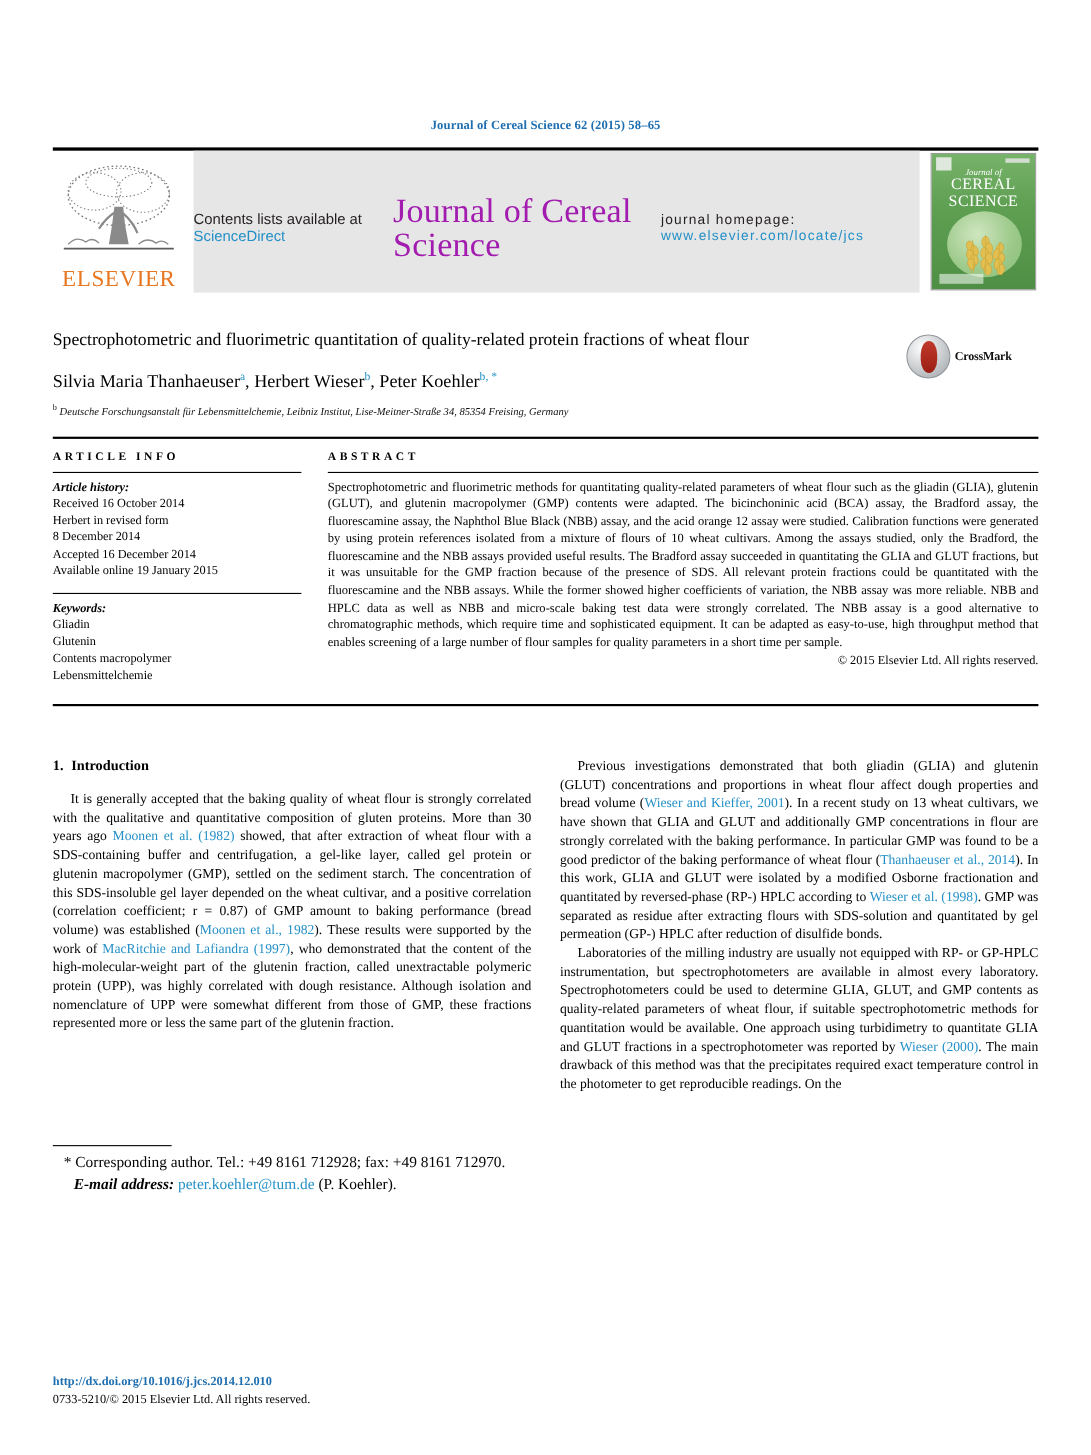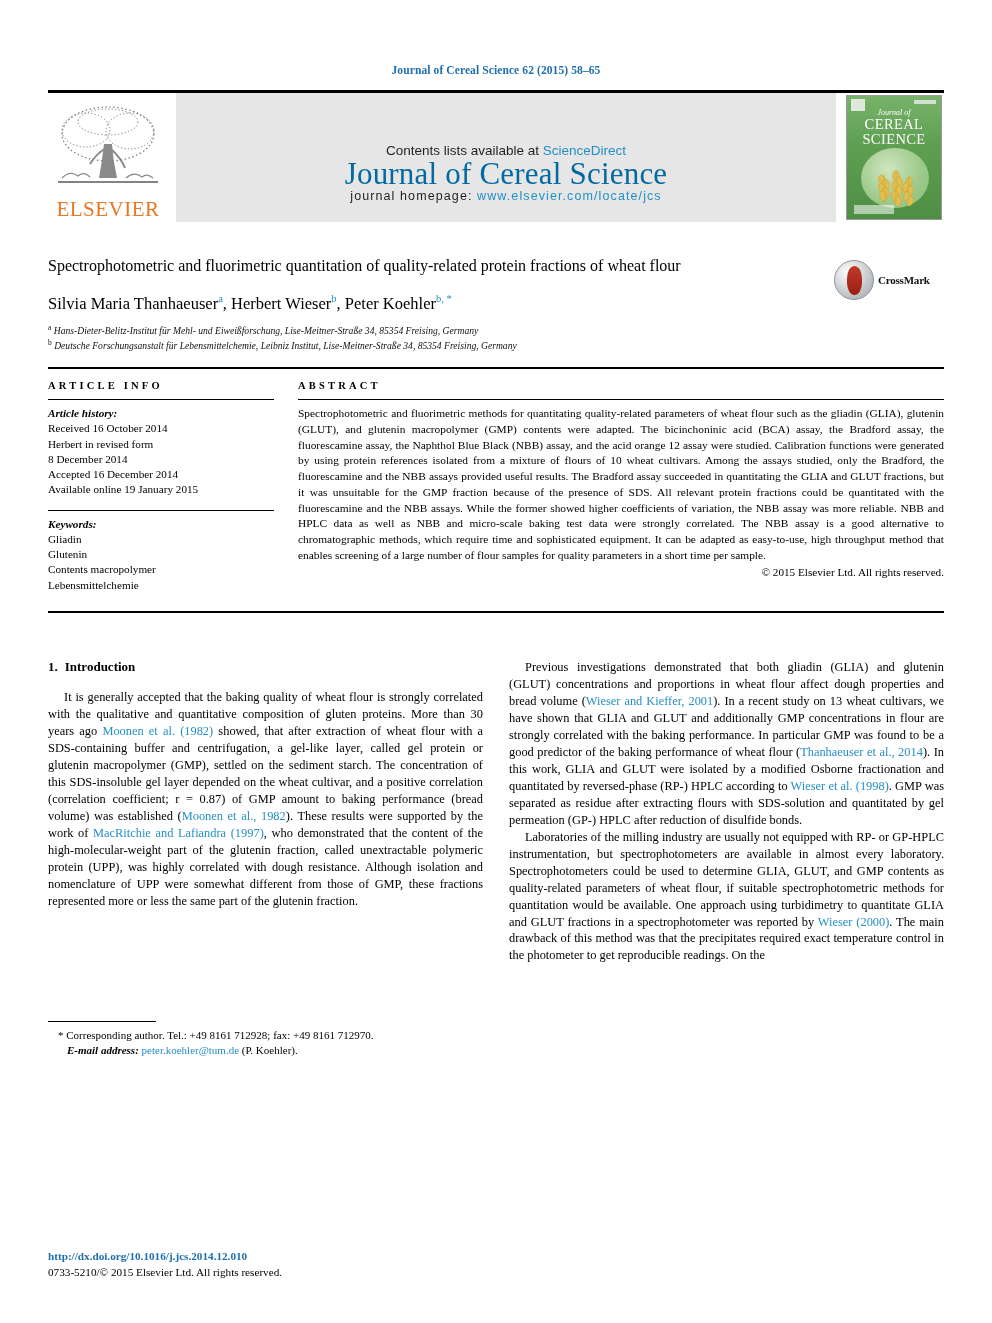--- a/index.html
+++ b/index.html
@@ -22,21 +22,21 @@
     box-sizing: border-box;
     padding: 0 48px;
   }
 
   
   .running-head {
     text-align: center;
     font-size: 11.5px;
     color: #1f6fb0;
     font-weight: bold;
-    padding-top: 64px;
+    padding-top: 108px;
     letter-spacing: 0.1px;
   }
 
   
   .masthead {
     margin-top: 14px;
     border-top: 3px solid #000;
     display: flex;
     align-items: stretch;
     height: 129px;
@@ -64,37 +64,37 @@
     font-weight: normal;
     line-height: 1;
     margin-top: 1px;
   }
   .masthead-center {
     flex: 1 1 auto;
     background: #e6e6e6;
     margin-left: 8px;
     margin-right: 8px;
     display: flex;
-    flex-direction: column;
-    justify-content: flex-end;
+    flex-direction: row;
+    justify-content: space-between;
     align-items: center;
-    padding: 14px 0 19px 0;
+    padding: 14px 0 4px 0;
   }
   .contents-line {
     font-family: "Liberation Sans", sans-serif;
     font-size: 13.5px;
     color: #231f20;
   }
   .contents-line .sd {
     color: #2490c6;
   }
   .journal-name {
     font-family: "Liberation Serif", serif;
     font-size: 31px;
-    color: #0369a1;
+    color: #a21caf;
     letter-spacing: 0.2px;
     line-height: 1;
   }
   .homepage-line {
     font-family: "Liberation Sans", sans-serif;
     font-size: 12.5px;
     color: #231f20;
     letter-spacing: 1.1px;
   }
   .homepage-line .url {
@@ -180,21 +180,21 @@
   .affiliations {
     margin-top: 9px;
     font-size: 9.6px;
     font-style: italic;
     line-height: 1.45;
     color: #111;
   }
   .affiliations sup { font-style: normal; font-size: 7.5px; vertical-align: super;}
   .crossmark {
     position: absolute;
-    right: 0;
+    right: 10px;
     top: 2px;
     width: 110px;
     height: 44px;
     display: flex;
     align-items: center;
   }
   .cm-badge {
     width: 40px; height: 40px;
     border-radius: 50%;
     background: radial-gradient(circle at 35% 30%, #fefefe 0%, #d5d7d9 42%, #9ea3a8 100%);
@@ -294,21 +294,21 @@
     left: 0;
     bottom: 0;
     width: 100%;
   }
   .fn-rule {
     border-top: 1px solid #000;
     width: 108px;
     margin-bottom: 6px;
   }
   .footnote {
-    font-size: 11px;
+    font-size: 14px;
     line-height: 1.42;
     text-indent: -9px;
     padding-left: 19px;
   }
   .footnote .star { }
   .footnote .em { font-style: italic; font-weight: bold;}
   .doi-block {
     position: absolute;
     left: 48px;
     bottom: 42px;
@@ -411,21 +411,20 @@
       <div class="cm-label">CrossMark</div>
     </div>
 
     <h1 class="article-title">Spectrophotometric and fluorimetric quantitation of quality-related protein fractions of wheat flour</h1>
 
     <div class="authors">
       <span>Silvia Maria Thanhaeuser</span><sup>a</sup><span>, </span><span>Herbert Wieser</span><sup>b</sup><span>, </span><span>Peter Koehler</span><sup class="star">b, *</sup>
     </div>
 
     <div class="affiliations">
-      <div><sup>a</sup> <span>Hans-Dieter-Belitz-Institut für Mehl- und Eiweißforschung, Lise-Meitner-Straße 34, 85354 Freising, Germany</span></div>
       <div><sup>b</sup> <span>Deutsche Forschungsanstalt für Lebensmittelchemie, Leibniz Institut, Lise-Meitner-Straße 34, 85354 Freising, Germany</span></div>
     </div>
   </div>
 
   <div class="rule-top"></div>
 
   <div class="info-abstract">
     <div class="col-info">
       <div class="sec-head">ARTICLE INFO</div>
       <div class="hr-thin"></div>

